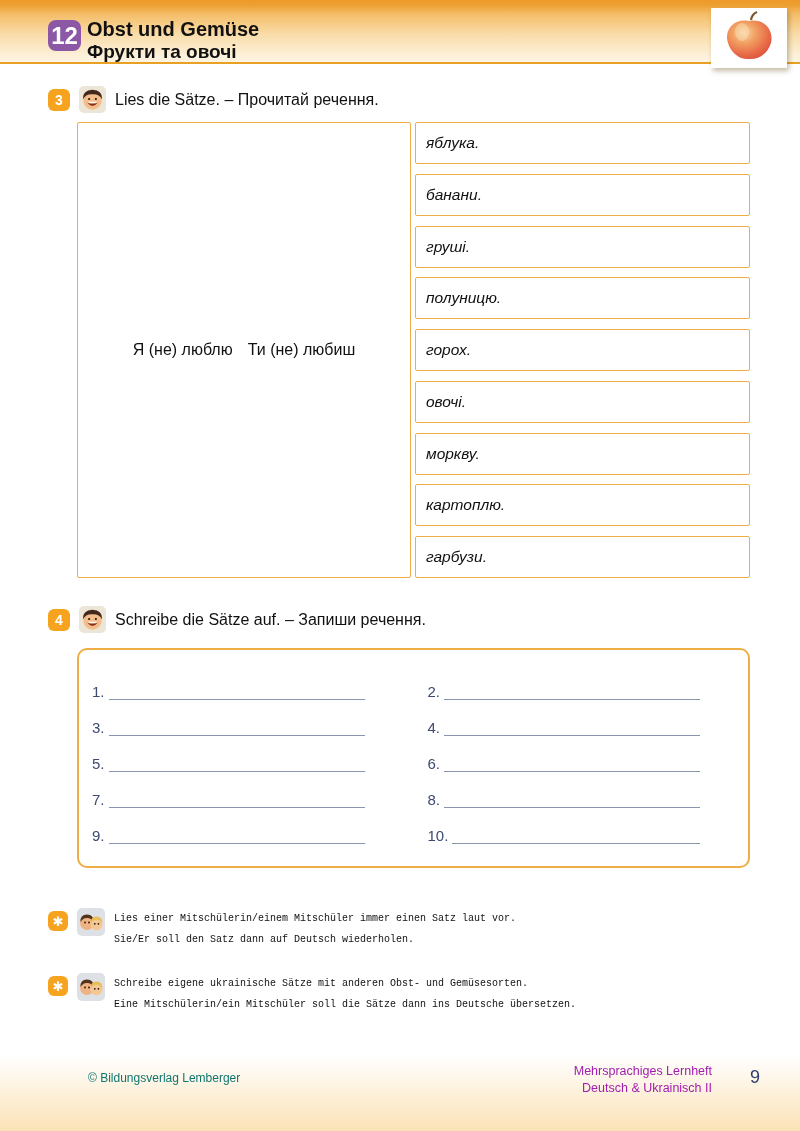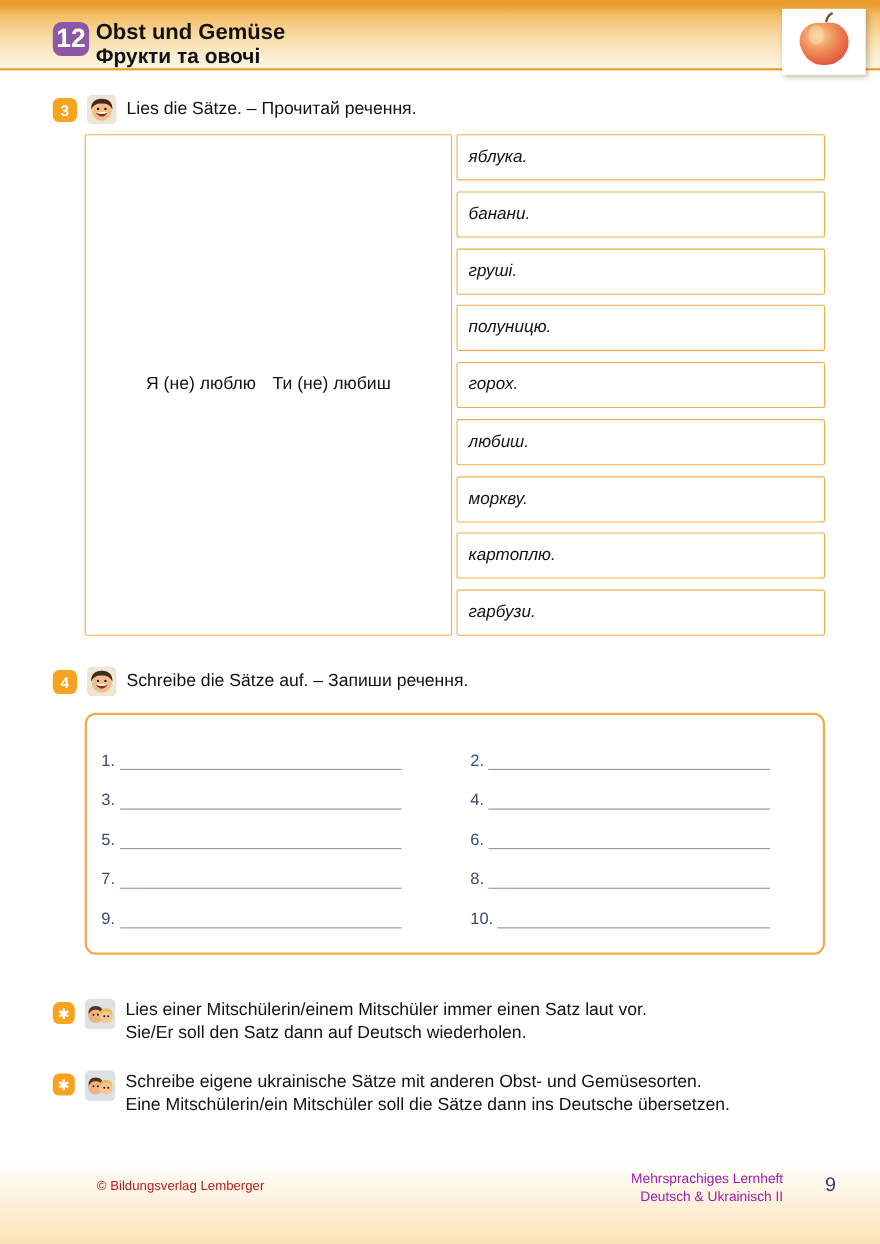--- a/index.html
+++ b/index.html
@@ -72,28 +72,28 @@
   
   .extra { position:absolute; left:48px; display:flex; align-items:flex-start; gap:9px; }
   #extra-1 { top:908px; }
   #extra-2 { top:973px; }
   .extra-badge {
     width:20px; height:20px; margin-top:3px; background:#f6a41f; border-radius:6px;
     color:#fff; font-size:13px; flex:none;
     display:flex; align-items:center; justify-content:center;
   }
   .extra-icon { width:28px; height:28px; flex:none; }
-  .extra-text { font-size:16px; line-height:21px; }
+  .extra-text { font-size:10px; line-height:21px;font-family:Liberation Mono, monospace; }
 
   
   .bottom-grad {
     position:absolute; left:0; right:0; bottom:0; height:75px;
     background:linear-gradient(to bottom, rgba(251,226,182,0) 0%, #fbe2b6 100%);
   }
-  .footer-copy { position:absolute; left:88px; top:1071px; font-size:12px; color:#b91c1c; z-index:1; }
+  .footer-copy { position:absolute; left:88px; top:1071px; font-size:12px; color:#0f766e; z-index:1; }
   .footer-series {
     position:absolute; right:88px; top:1063px; text-align:right;
     font-size:12.5px; color:#a21caf; line-height:17px; z-index:1;
   }
   .footer-page { position:absolute; right:40px; top:1067px; font-size:18px; color:#2d3c6e; z-index:1; }
 </style>
 </head>
 <body>
 
 <div class="page">
@@ -147,21 +147,21 @@
     <div class="left-cell">
       <div>Я (не) люблю</div>
       <div>Ти (не) любиш</div>
     </div>
     <div class="right-col">
       <div class="t-row">яблука.</div>
       <div class="t-row">банани.</div>
       <div class="t-row">груші.</div>
       <div class="t-row">полуницю.</div>
       <div class="t-row">горох.</div>
-      <div class="t-row">любиш.</div>
+      <div class="t-row">овочі.</div>
       <div class="t-row">моркву.</div>
       <div class="t-row">картоплю.</div>
       <div class="t-row">гарбузи.</div>
     </div>
   </div>
 
   <div class="ex-row" id="ex4-row">
     <div class="ex-badge">
       <span>4</span>
     </div>

